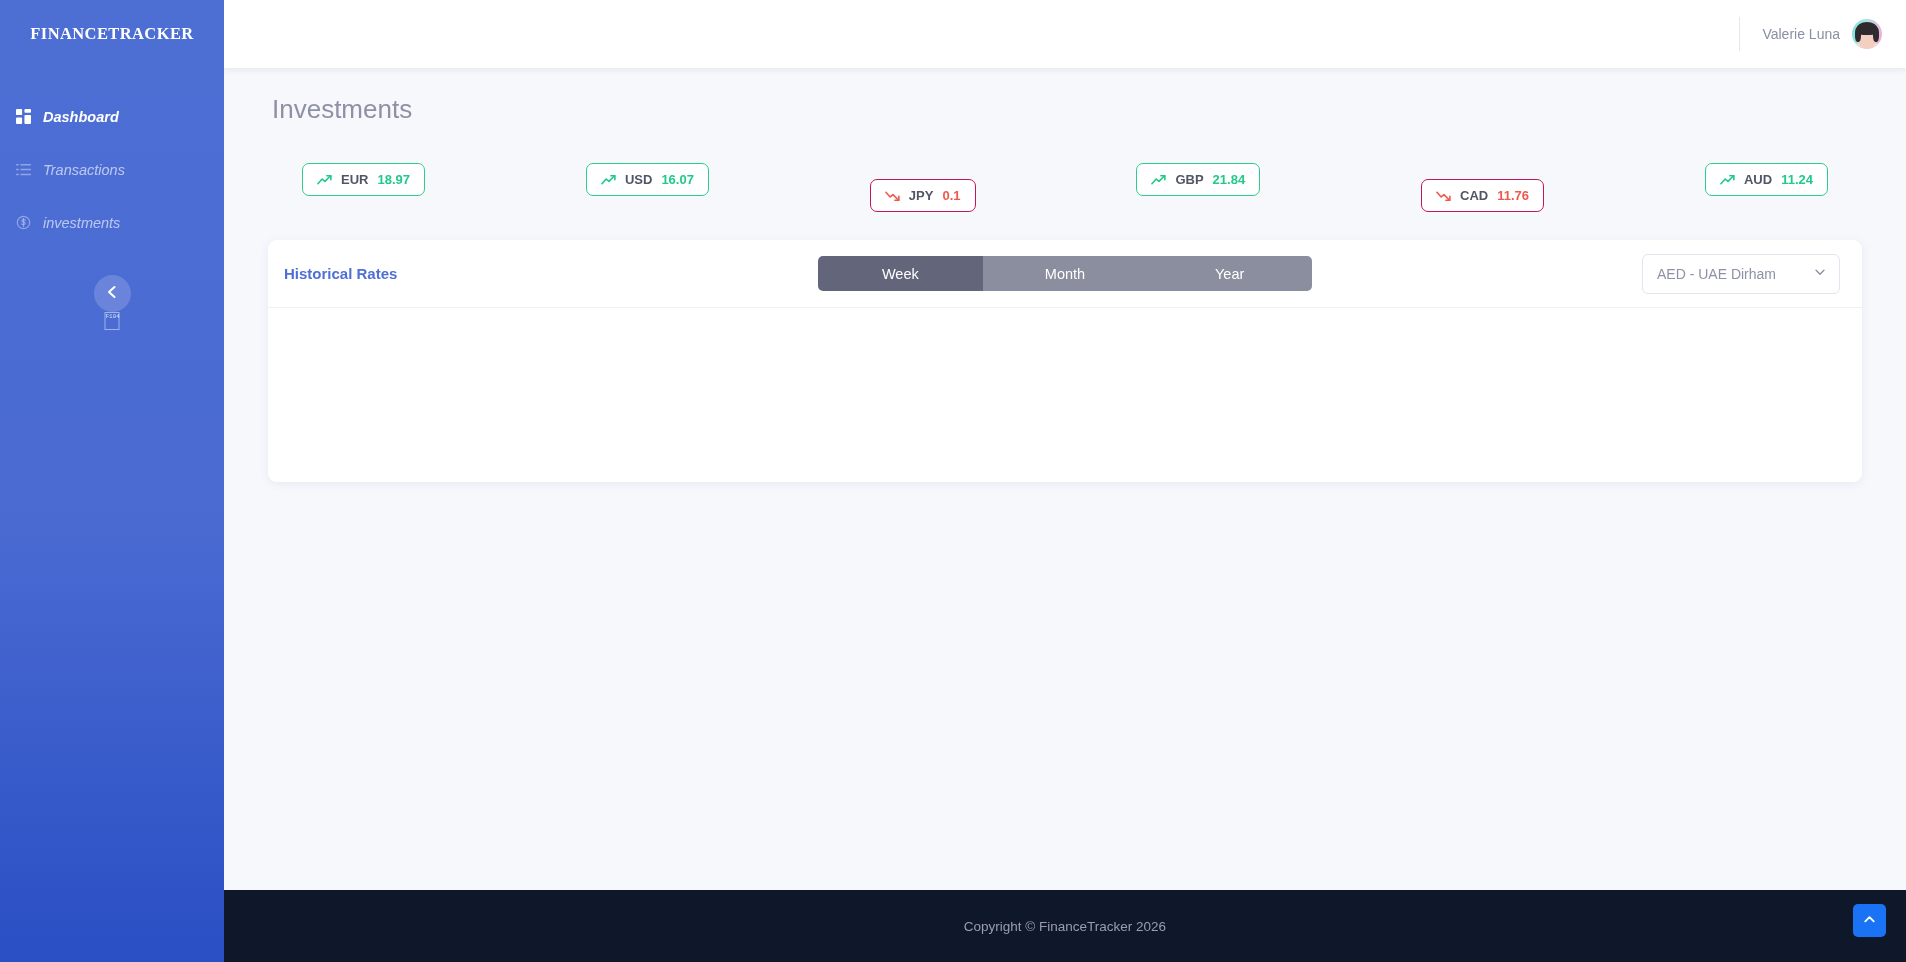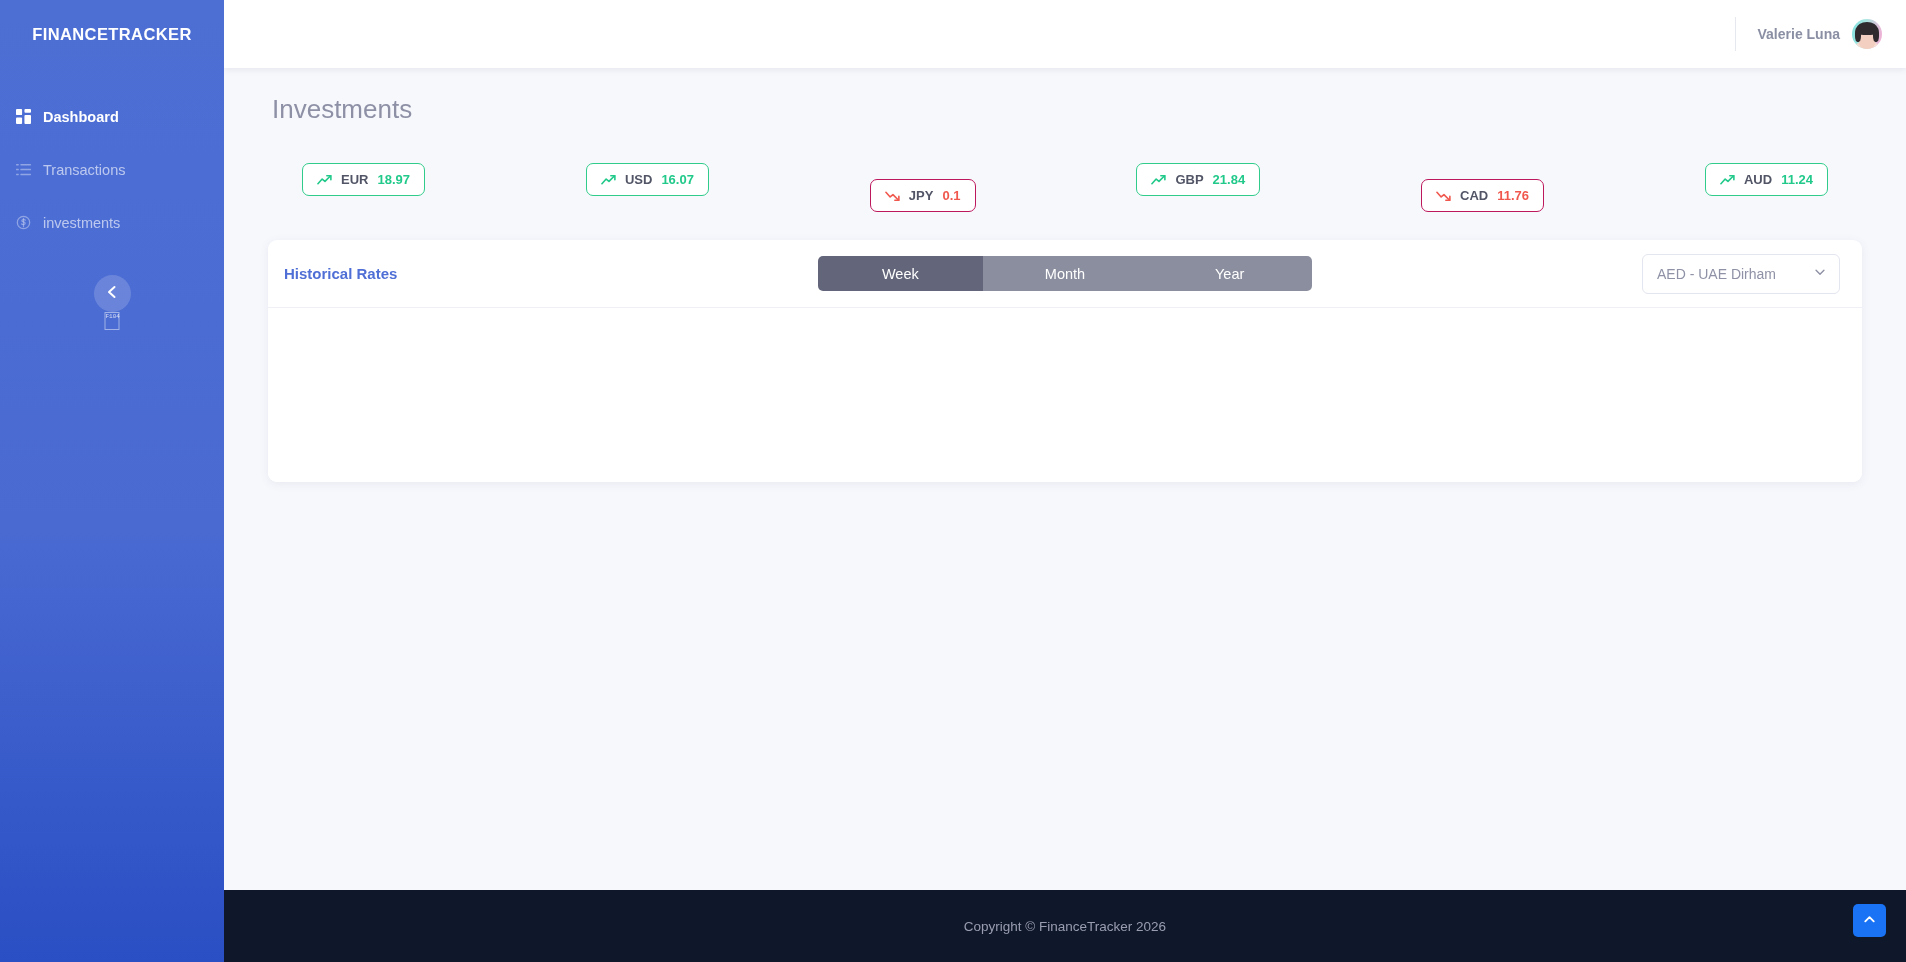--- a/index.html
+++ b/index.html
@@ -32,23 +32,24 @@
 
   .brand {
     height: 68px;
     display: flex;
     align-items: center;
     justify-content: center;
     font-size: 16.5px;
     font-weight: bold;
     letter-spacing: 0.4px;
     color: #ffffff;
-  }
-
-  .nav { margin-top: 22px; }
+    font-family: Liberation Serif, serif;
+  }
+
+  .nav { margin-top: 22px; font-style: italic; }
 
   .nav-item {
     display: flex;
     align-items: center;
     gap: 12px;
     height: 53px;
     padding-left: 16px;
     font-size: 14.5px;
     color: rgba(255,255,255,0.62);
     cursor: pointer;
@@ -121,21 +122,20 @@
     z-index: 20;
   }
   .user-box {
     display: flex;
     align-items: center;
     gap: 12px;
     padding-left: 22px;
     border-left: 1px solid #e6e8f0;
     height: 34px;
     cursor: pointer;
-    font-weight: bold;
   }
   .user-name {
     font-size: 14px;
     color: #8a8fa3;
     white-space: nowrap;
   }
   .avatar {
     width: 30px;
     height: 30px;
     border-radius: 50%;

